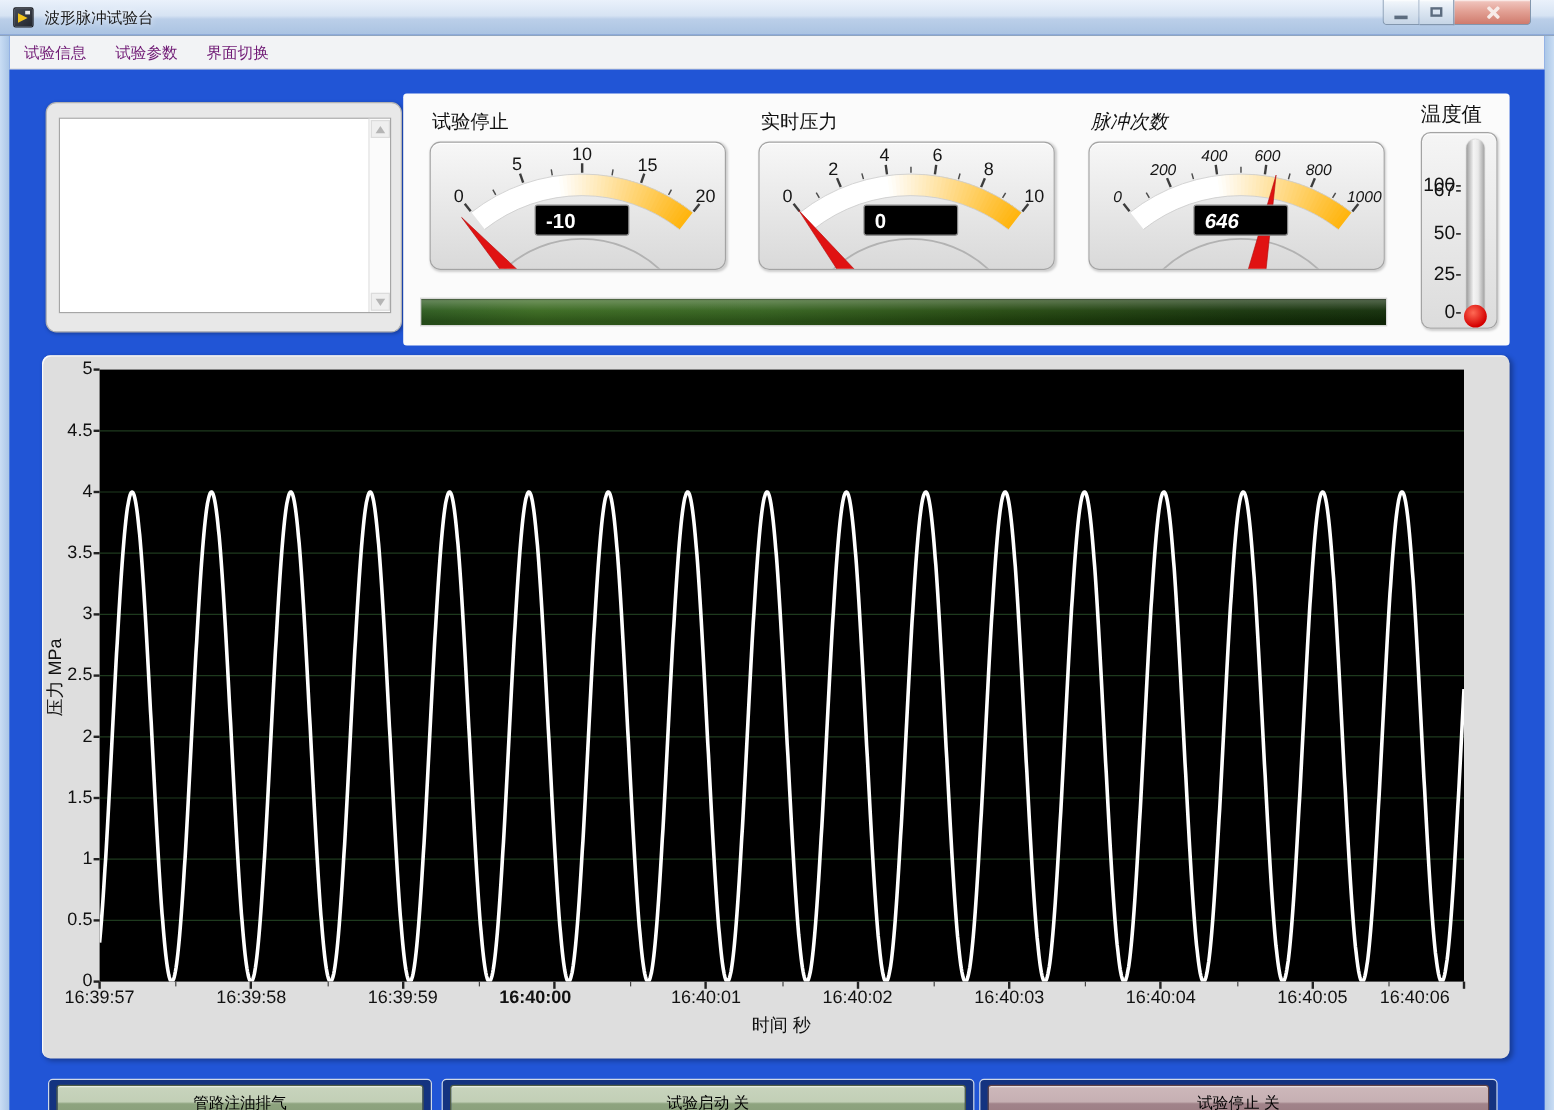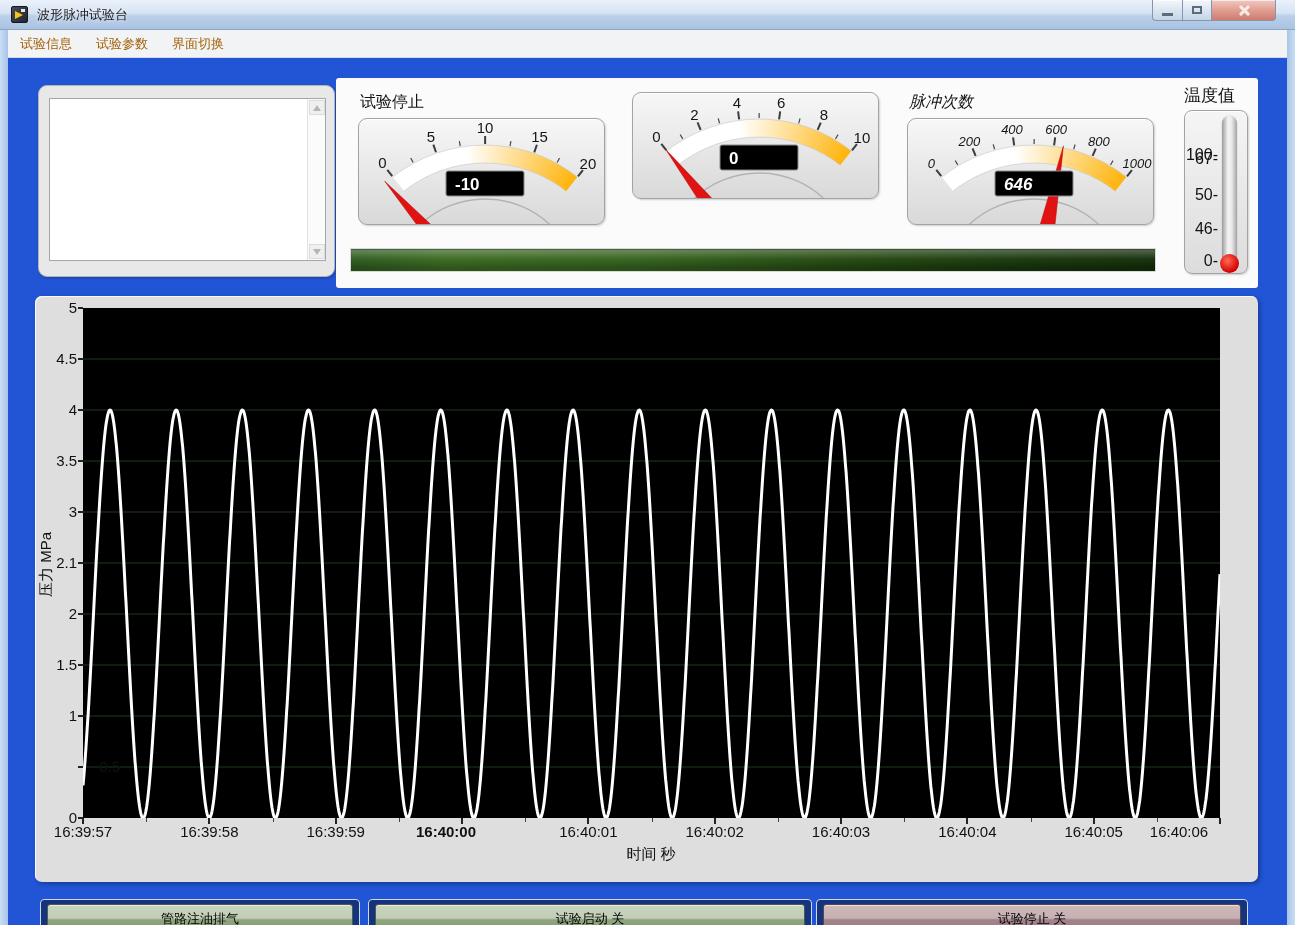--- a/index.html
+++ b/index.html
@@ -25,21 +25,21 @@
   .wb-max{width:29px;border-left:none;background:linear-gradient(#f4f8fc,#dde7f2 45%,#c6d5e6);}
   .wb-close{position:relative;width:64px;border-left:none;border-radius:0 0 4px 0;
     background:linear-gradient(#f2c9c2,#e3a296 45%,#cf7b6d);}
   .glyph-min{width:11px;height:3px;background:#5c6c7f;margin-top:8px;}
   .glyph-max{width:10px;height:8px;border:2px solid #5c6c7f;}
   .glyph-x{position:absolute;left:26px;top:9px;width:13px;height:3px;background:#f7ebe8;border-radius:1px;}
   .gx-a{transform:rotate(45deg);} .gx-b{transform:rotate(-45deg);}
 
   .menubar{position:absolute;left:8px;top:30px;width:1279px;height:28px;background:#f2f3f5;
     border-bottom:1px solid #d5d8dd;display:flex;align-items:center;}
-  .menu-item{font-size:13px;color:#a16207;padding:13px 12px;line-height:27px;cursor:default;}
+  .menu-item{font-size:13px;color:#701a75;padding:13px 12px;line-height:27px;cursor:default;}
 
   .frame-side{position:absolute;top:30px;bottom:0;width:8px;
     background:linear-gradient(90deg,#c9ddf4,#a9c5e6);}
   .frame-left{left:0;} .frame-right{right:0;transform:scaleX(-1);}
   .client{position:absolute;left:8px;top:58px;width:1279px;height:867px;background:#2155d6;}
 
   
   .log-panel{position:absolute;left:38px;top:85px;width:297px;height:192px;background:#e8e8e8;
     border:1px solid #b3b3b3;border-radius:9px;box-shadow:1px 1px 3px rgba(0,0,0,.25);}
   .log-inner{position:absolute;left:10px;top:12px;width:277px;height:163px;background:#fff;border:1px solid #a6a6a6;}
@@ -226,20 +226,21 @@
           <text x="180.5" y="19.2" text-anchor="middle" dominant-baseline="middle" font-size="15" fill="#161616" font-family="&quot;Liberation Sans&quot;,sans-serif">15</text>
           <text x="228.9" y="45.7" text-anchor="middle" dominant-baseline="middle" font-size="15" fill="#161616" font-family="&quot;Liberation Sans&quot;,sans-serif">20</text>
           <circle cx="126" cy="175" r="95" fill="none" stroke="#b2b2b2" stroke-width="1.5"></circle>
           <polygon points="98.2,130.2 84.7,142.1 25.7,62.2" fill="#e01212" stroke="#b00808" stroke-width="0.5"></polygon>
           <rect x="87" y="52" width="78" height="25" rx="2" fill="#000" stroke="#8a8a8a" stroke-width="1"></rect>
           <text x="96" y="71" font-size="17" font-weight="bold" fill="#fff" font-family="&quot;Liberation Sans&quot;,sans-serif">-10</text>
         </svg>
       </div>
   </div>
   <div class="gauge-group" style="left:632px;">
+    <div class="gauge-label">实时压力</div>
     <div class="gauge-face">
         <svg viewBox="0 0 247 107" width="247" height="107">
           <path d="M39.4 65.0 A140 140 0 0 1 42.8 62.4" stroke="#ffffff" stroke-width="18" fill="none"></path>
           <path d="M41.9 63.1 A140 140 0 0 1 45.3 60.6" stroke="#ffffff" stroke-width="18" fill="none"></path>
           <path d="M44.4 61.2 A140 140 0 0 1 47.9 58.8" stroke="#ffffff" stroke-width="18" fill="none"></path>
           <path d="M47.0 59.4 A140 140 0 0 1 50.5 57.1" stroke="#ffffff" stroke-width="18" fill="none"></path>
           <path d="M49.5 57.7 A140 140 0 0 1 53.1 55.5" stroke="#ffffff" stroke-width="18" fill="none"></path>
           <path d="M52.2 56.0 A140 140 0 0 1 55.8 53.9" stroke="#ffffff" stroke-width="18" fill="none"></path>
           <path d="M54.8 54.4 A140 140 0 0 1 58.5 52.3" stroke="#ffffff" stroke-width="18" fill="none"></path>
           <path d="M57.5 52.9 A140 140 0 0 1 61.3 50.9" stroke="#ffffff" stroke-width="18" fill="none"></path>
@@ -412,21 +413,21 @@
       </div>
   </div>
 
   <div class="thermo-group">
     <div class="thermo-label">温度值</div>
     <div class="thermo-panel">
       <div id="thermo-scale">
           <div class="thermo-tick" style="top: 11px; margin-top: 24px;">100-</div>
           <div class="thermo-tick" style="top: 39px;">67-</div>
           <div class="thermo-tick" style="top: 75px;">50-</div>
-          <div class="thermo-tick" style="top: 109px;">46-</div>
+          <div class="thermo-tick" style="top: 109px;">25-</div>
           <div class="thermo-tick" style="top: 141px;">0-</div>
         </div>
       <div class="thermo-tube"></div>
       <div class="thermo-bulb"></div>
     </div>
   </div>
 
   <div class="green-bar"></div>
 
   <div class="chart-panel" id="chart-panel">
@@ -447,29 +448,29 @@
   <div class="chart-ylab" style="top: 3px;">5</div>
       <div class="chart-ytick" style="top: 11px;"></div>
       <div class="chart-ylab" style="top: 54px;">4.5</div>
       <div class="chart-ytick" style="top: 62px;"></div>
       <div class="chart-ylab" style="top: 105px;">4</div>
       <div class="chart-ytick" style="top: 113px;"></div>
       <div class="chart-ylab" style="top: 156px;">3.5</div>
       <div class="chart-ytick" style="top: 164px;"></div>
       <div class="chart-ylab" style="top: 207px;">3</div>
       <div class="chart-ytick" style="top: 215px;"></div>
-      <div class="chart-ylab" style="top: 258px;">2.1</div>
+      <div class="chart-ylab" style="top: 258px;">2.5</div>
       <div class="chart-ytick" style="top: 266px;"></div>
       <div class="chart-ylab" style="top: 309px;">2</div>
       <div class="chart-ytick" style="top: 317px;"></div>
       <div class="chart-ylab" style="top: 360px;">1.5</div>
       <div class="chart-ytick" style="top: 368px;"></div>
       <div class="chart-ylab" style="top: 411px;">1</div>
       <div class="chart-ytick" style="top: 419px;"></div>
-      <div class="chart-ylab" style="top: 462px; margin-left: 43px;">0.5</div>
+      <div class="chart-ylab" style="top: 462px;">0.5</div>
       <div class="chart-ytick" style="top: 470px;"></div>
       <div class="chart-ylab" style="top: 513px;">0</div>
       <div class="chart-ytick" style="top: 521px;"></div>
       <div class="chart-xlab" style="left: 3px;">16:39:57</div>
       <div class="chart-xtick-major" style="left: 47px;"></div>
       <div class="chart-xtick-minor" style="left: 111.167px;"></div>
       <div class="chart-xlab" style="left: 129.333px;">16:39:58</div>
       <div class="chart-xtick-major" style="left: 173.333px;"></div>
       <div class="chart-xtick-minor" style="left: 237.5px;"></div>
       <div class="chart-xlab" style="left: 255.667px;">16:39:59</div>

